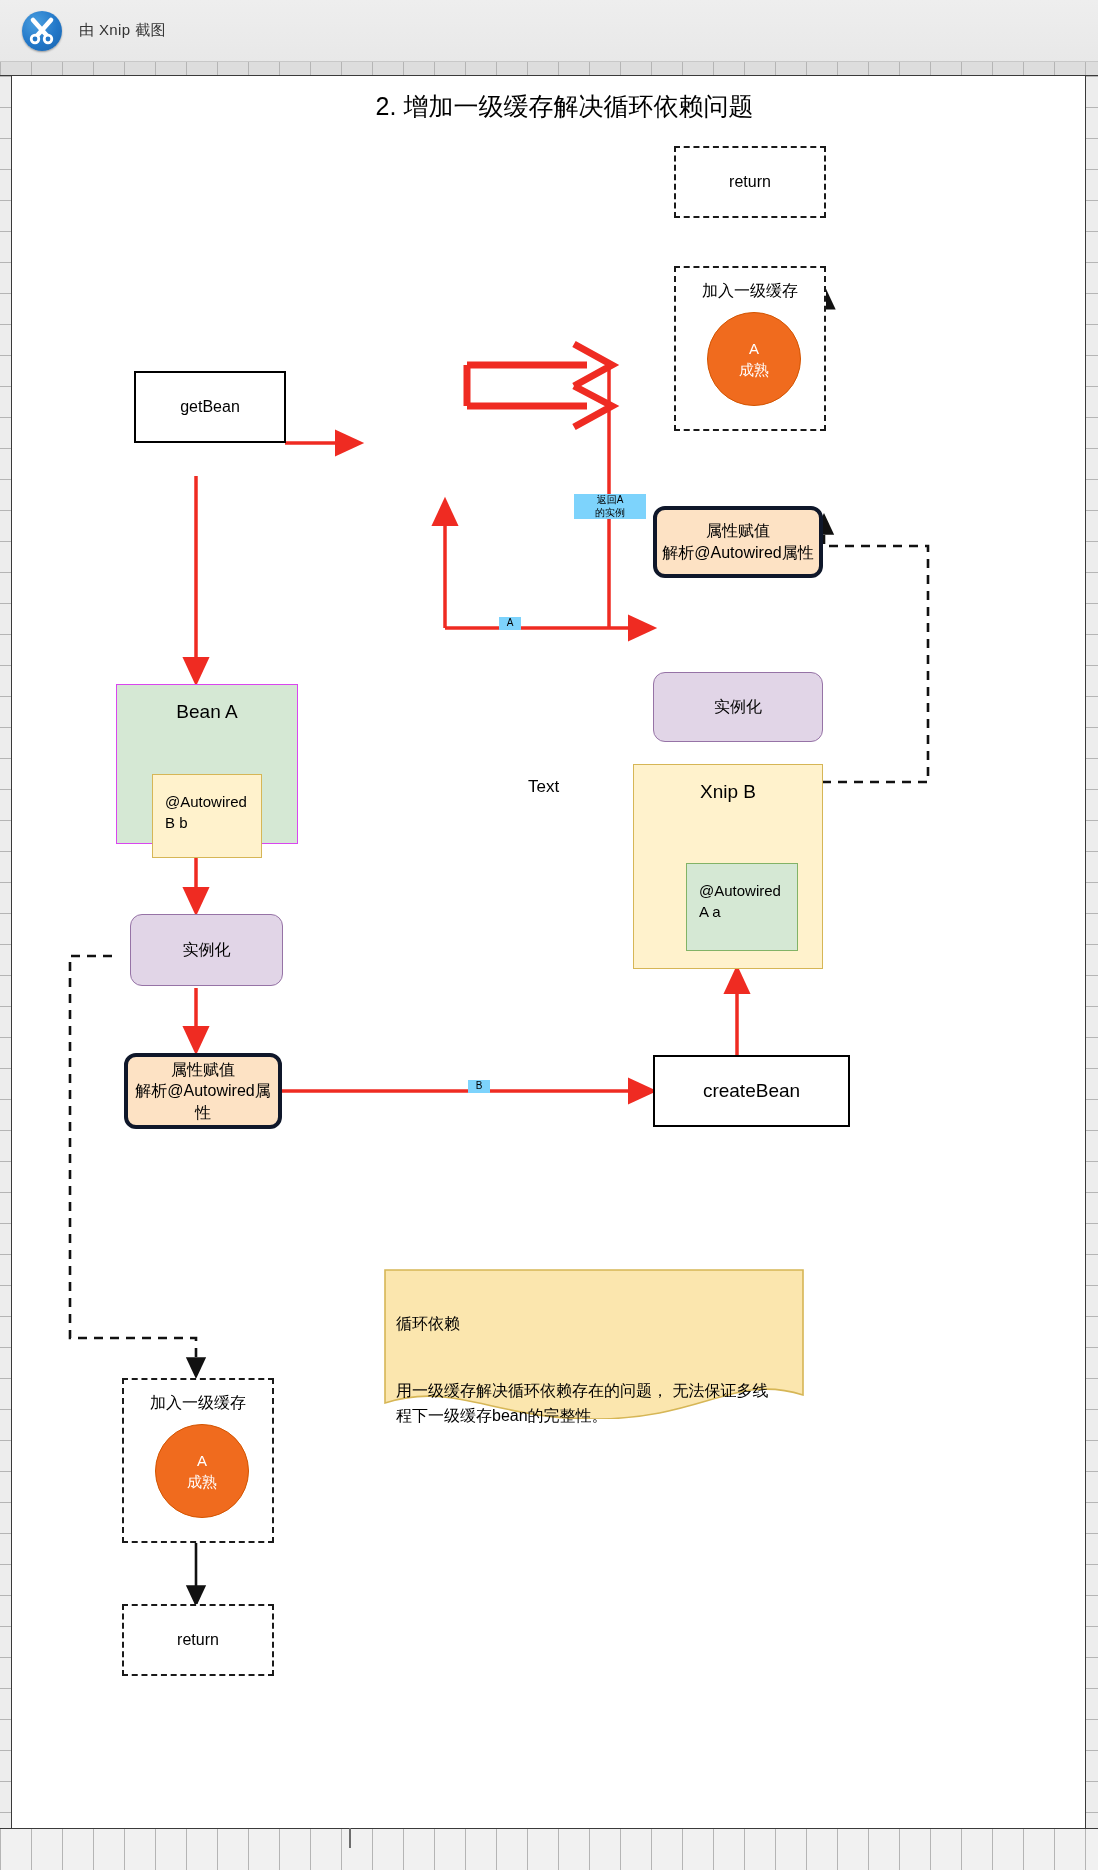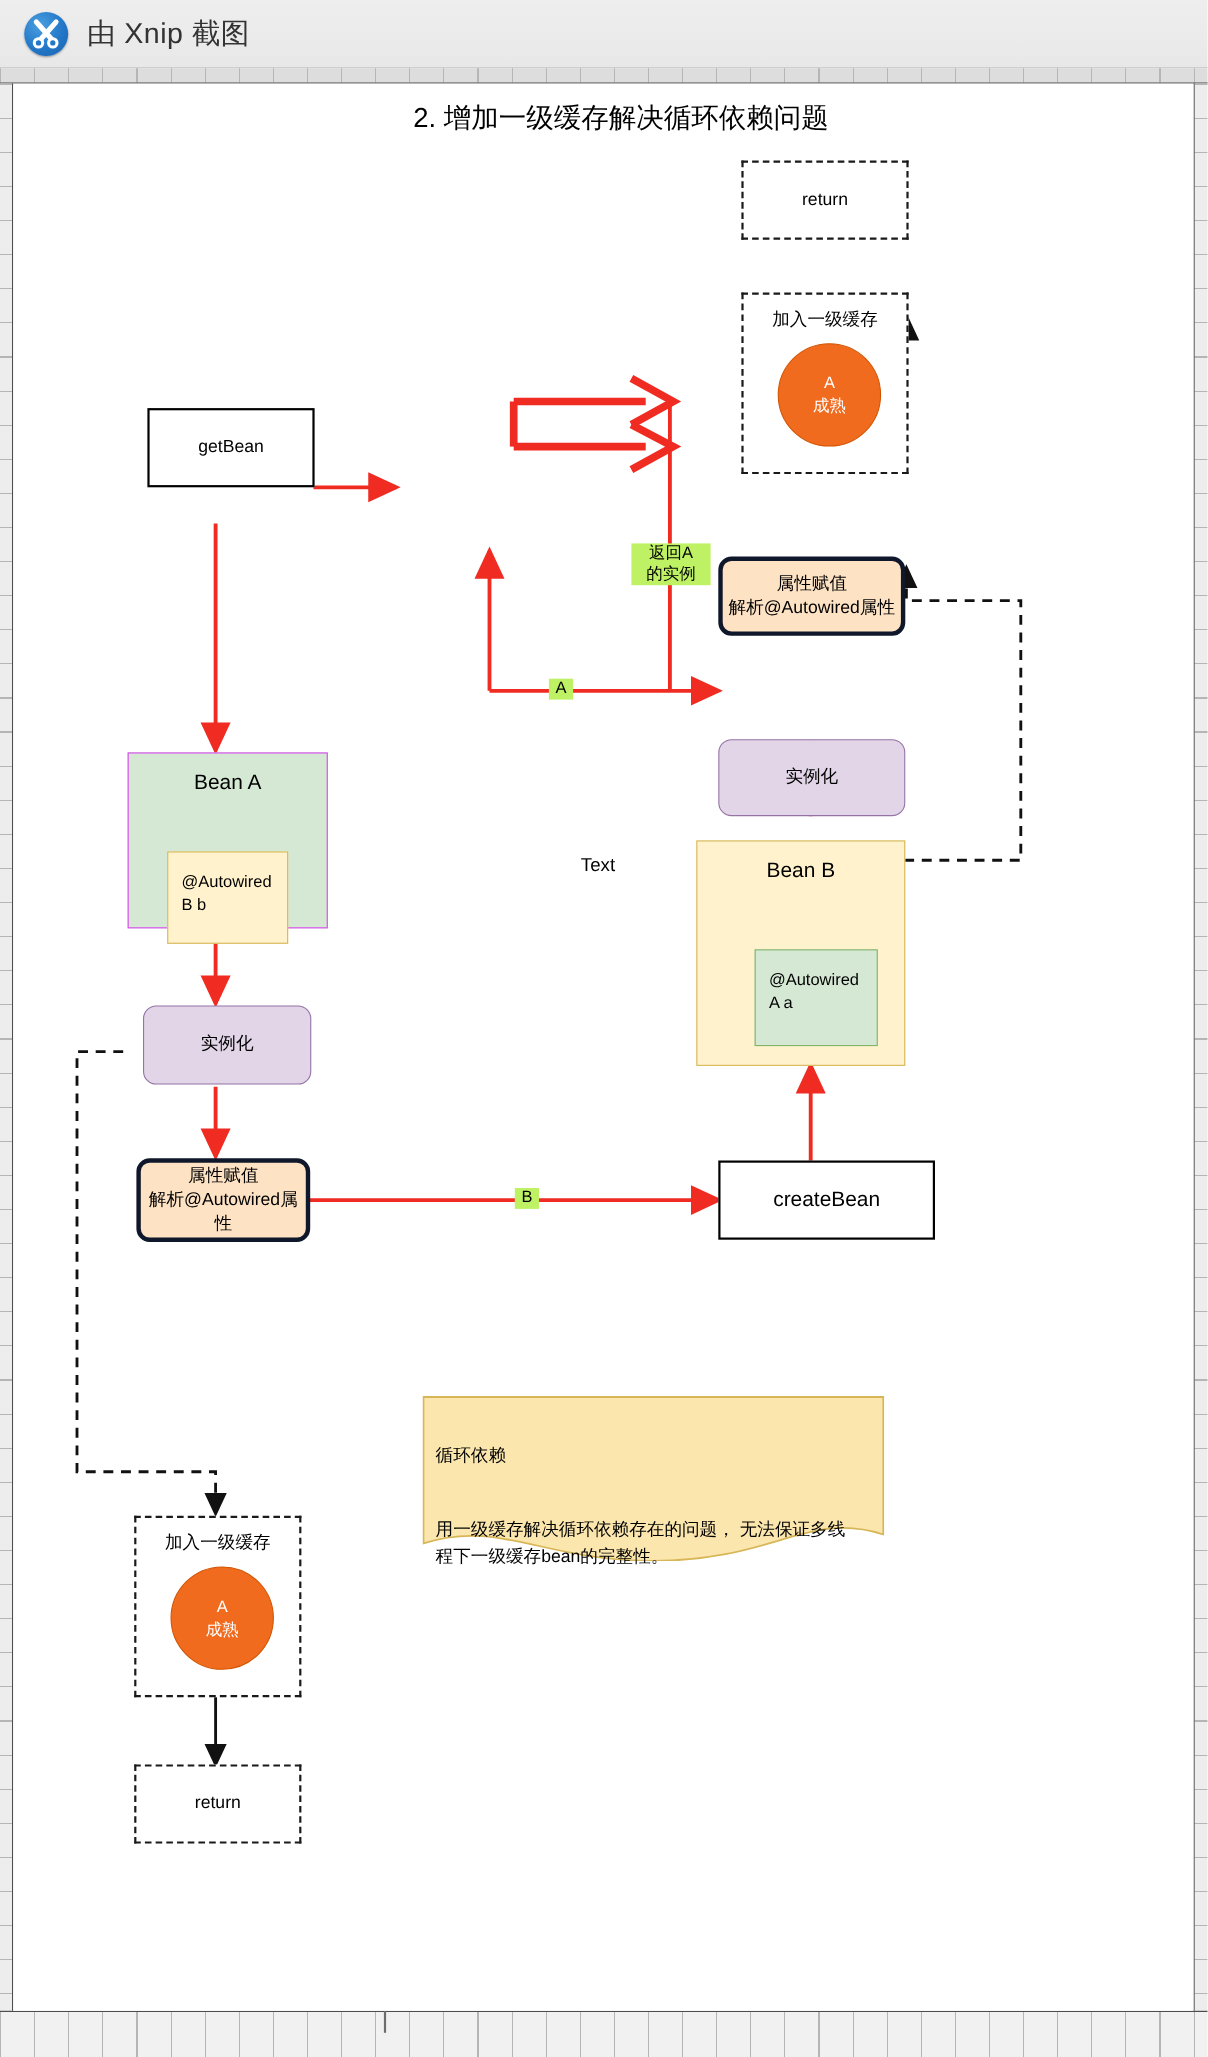--- a/index.html
+++ b/index.html
@@ -32,21 +32,21 @@
     width: 40px; height: 40px;
     border-radius: 50%;
     background: radial-gradient(circle at 35% 30%, #4a9fe0 0%, #2277c8 55%, #1a63ab 100%);
     position: relative;
     flex: 0 0 auto;
     box-shadow: 0 1px 2px rgba(0,0,0,.35);
   }
   #app-icon svg { position: absolute; left: 0; top: 0; }
   #app-title {
     margin-left: 17px;
-    font-size: 26px;
+    font-size: 15px;
     color: #333333;
     letter-spacing: .4px;
   }
 
   
   .ruler {
     position: absolute;
     background: #d9d9d9;
   }
   #ruler-top {
@@ -148,23 +148,23 @@
     align-items:center;
     justify-content:center;
     color:#ffffff;
     font-size:15px;
     line-height:1.4;
     white-space: pre-line;
   }
 
   .edge-label {
     position:absolute;
-    font-size:15px;
+    font-size:10px;
     color:#000;
-    background:#bef264;
+    background:#7dd3fc;
     padding:0 3px;
     white-space:pre-line;
     text-align:center;
     line-height:1.25;
   }
   .free-label {
     position:absolute;
     font-size:17px;
     color:#000;
   }
@@ -275,21 +275,21 @@
       <div class="circle" style="left:31px; top:44px; width:94px; height:94px;">A
 成熟</div>
     </div>
 
     <div class="node n-peach" style="left:641px; top:430px; width:170px; height:72px;">属性赋值
 解析@Autowired属性</div>
 
     <div class="node n-purple" style="left:641px; top:596px; width:170px; height:70px;">实例化</div>
 
     <div class="node n-yellow" style="left:621px; top:688px; width:190px; height:205px; font-size:19px;">
-      <span>Bean B</span>
+      <span>Xnip B</span>
       <div class="inner-box i-green" style="left:52px; top:63px; width:112px; height:88px;">@Autowired
 A a</div>
     </div>
 
     <div class="node n-plain" style="left:641px; top:979px; width:197px; height:72px; font-size:19px;">createBean</div>
 
     <div class="node n-green" style="left:104px; top:608px; width:182px; height:160px; font-size:19px;">
       <span>Bean A</span>
       <div class="inner-box i-yellow" style="left:35px; top:54px; width:110px; height:84px;">@Autowired
 B b</div>

